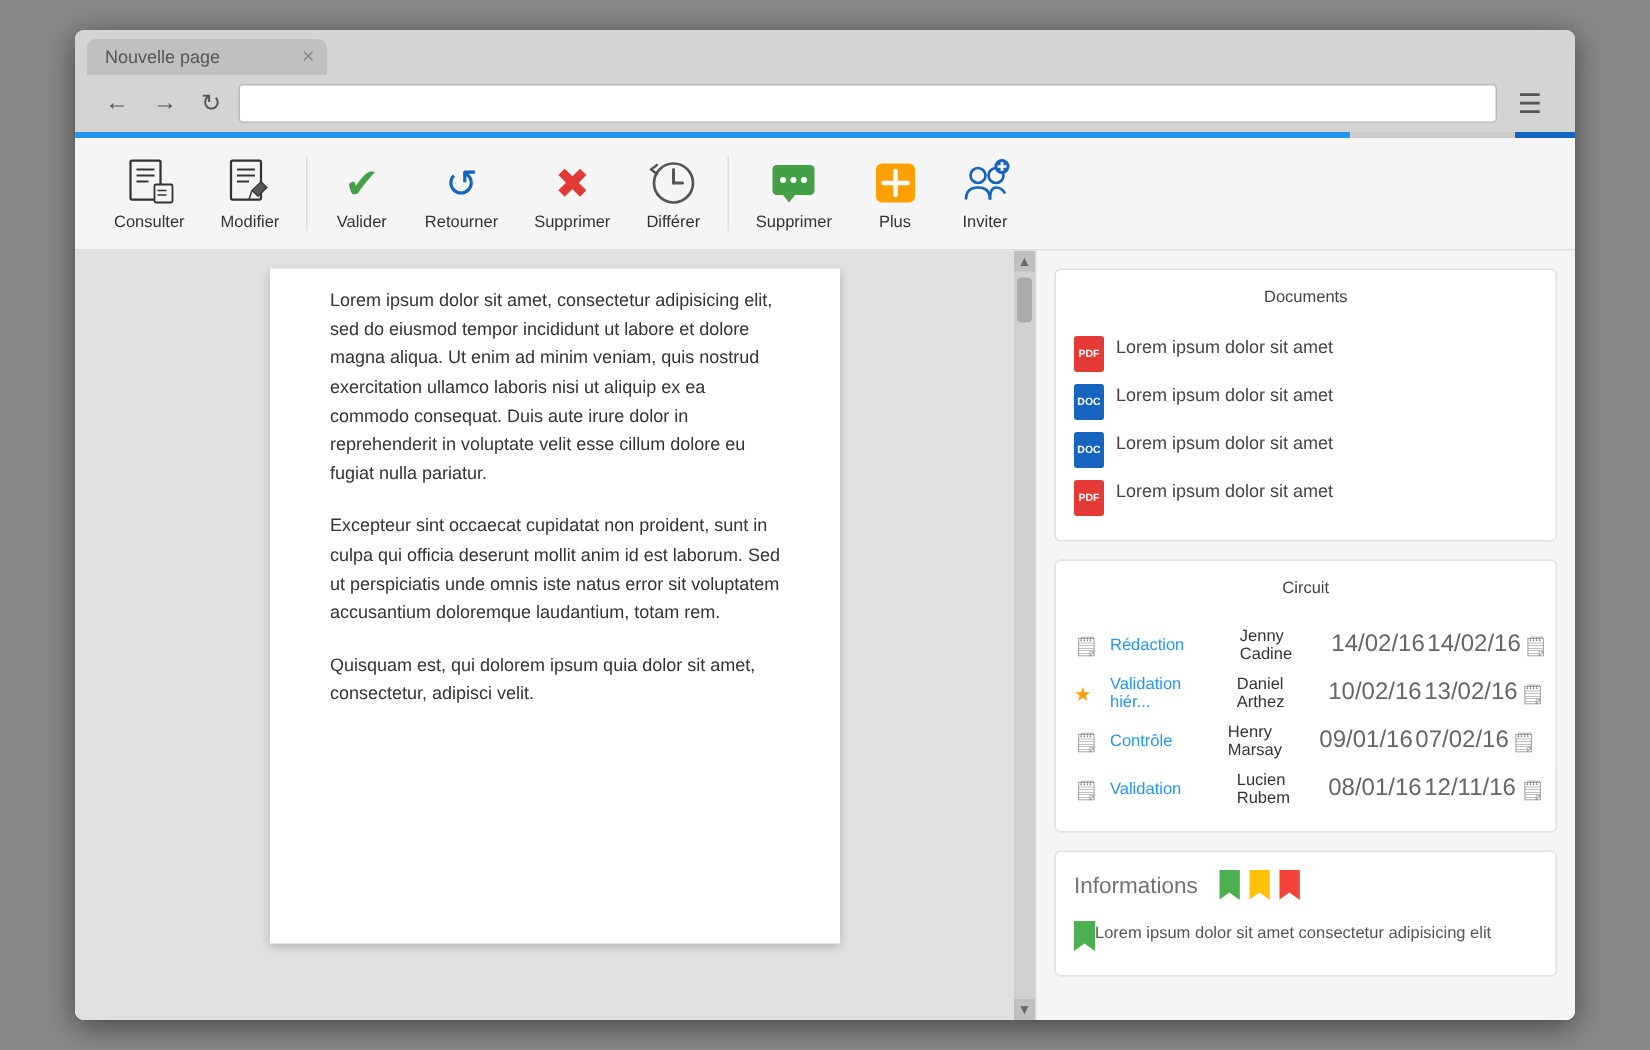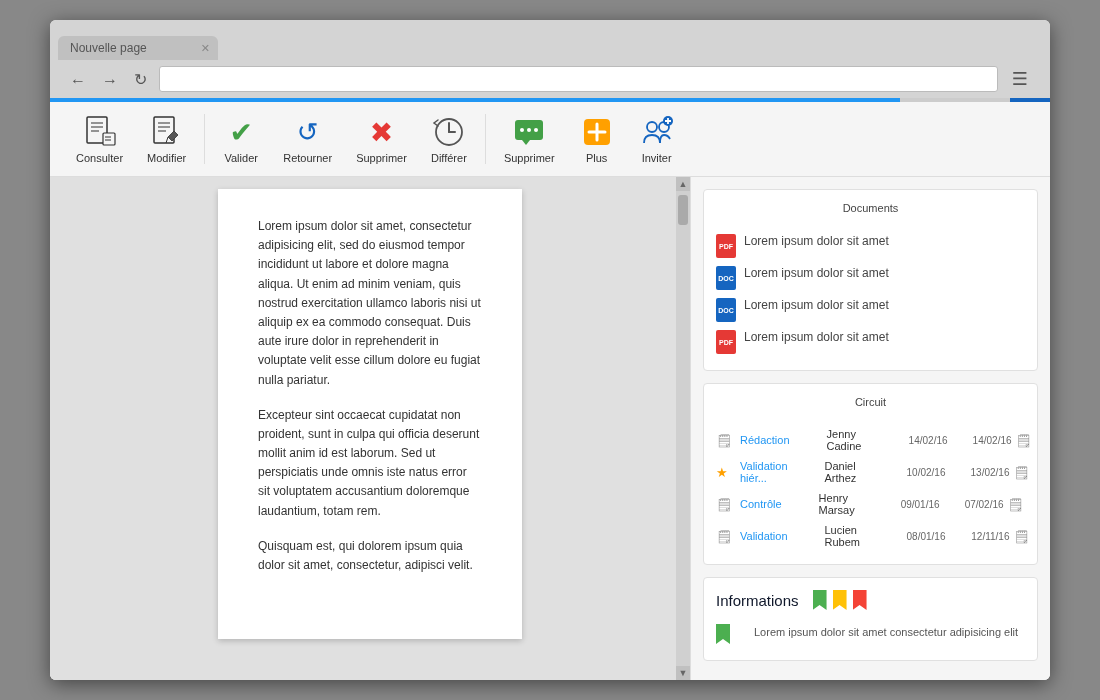--- a/index.html
+++ b/index.html
@@ -22,21 +22,21 @@
       border-radius: 6px;
       box-shadow: 0 4px 20px rgba(0,0,0,0.5);
       overflow: hidden;
       display: flex;
       flex-direction: column;
     }
 
     
     .browser-chrome {
       background: #d4d4d4;
-      padding: 16px 8px 0 8px;
+      padding: 6px 8px 0 8px;
       display: flex;
       flex-direction: column;
     }
 
     .tab-bar {
       display: flex;
       align-items: flex-end;
       gap: 4px;
       margin-bottom: 0;
     }
@@ -219,23 +219,23 @@
     .scroll-thumb {
       width: 10px;
       height: 30px;
       background: #aaa;
       border-radius: 3px;
       margin-top: 4px;
     }
 
     .doc-page {
       background: white;
-      width: 304px;
+      width: 380px;
       min-height: 450px;
-      padding: 28px 40px;
+      padding: 12px 40px;
       margin: 12px;
       box-shadow: 0 2px 6px rgba(0,0,0,0.2);
       line-height: 1.6;
       font-size: 12px;
       color: #333;
     }
 
     .doc-page p {
       margin-bottom: 16px;
     }
@@ -331,43 +331,42 @@
     }
 
     .circuit-person {
       color: #333;
       font-size: 11px;
       margin-left: 33px;
     }
 
     .circuit-date {
       color: #666;
-      font-size: 10px;
-      text-align: right;
+      font-size: 16px;
     }
 
     .circuit-action-icon {
       font-size: 13px;
       color: #888;
       cursor: pointer;
     }
 
     .star-icon { color: #FFA000; }
 
     
     .info-header {
       display: flex;
       align-items: center;
       gap: 6px;
       margin-bottom: 10px;
     }
 
     .info-title {
       font-size: 15px;
-      color: #0f172a;
+      color: #737373;
       margin-right: 8px;
     }
 
     .bookmark-green {
       width: 14px;
       height: 20px;
       background: #4CAF50;
       clip-path: polygon(0 0, 100% 0, 100% 100%, 50% 75%, 0 100%);
       cursor: pointer;
     }
@@ -384,21 +383,21 @@
       width: 14px;
       height: 20px;
       background: #f44336;
       clip-path: polygon(0 0, 100% 0, 100% 100%, 50% 75%, 0 100%);
       cursor: pointer;
     }
 
     .info-item {
       display: flex;
       align-items: flex-start;
-      gap: 24px;
+      gap: 0;
       padding: 4px 0;
     }
 
     .info-item-text {
       font-size: 11px;
       color: #555;
       line-height: 1.5;
     }
 
     .check-icon { color: #43A047; font-size: 28px; }

